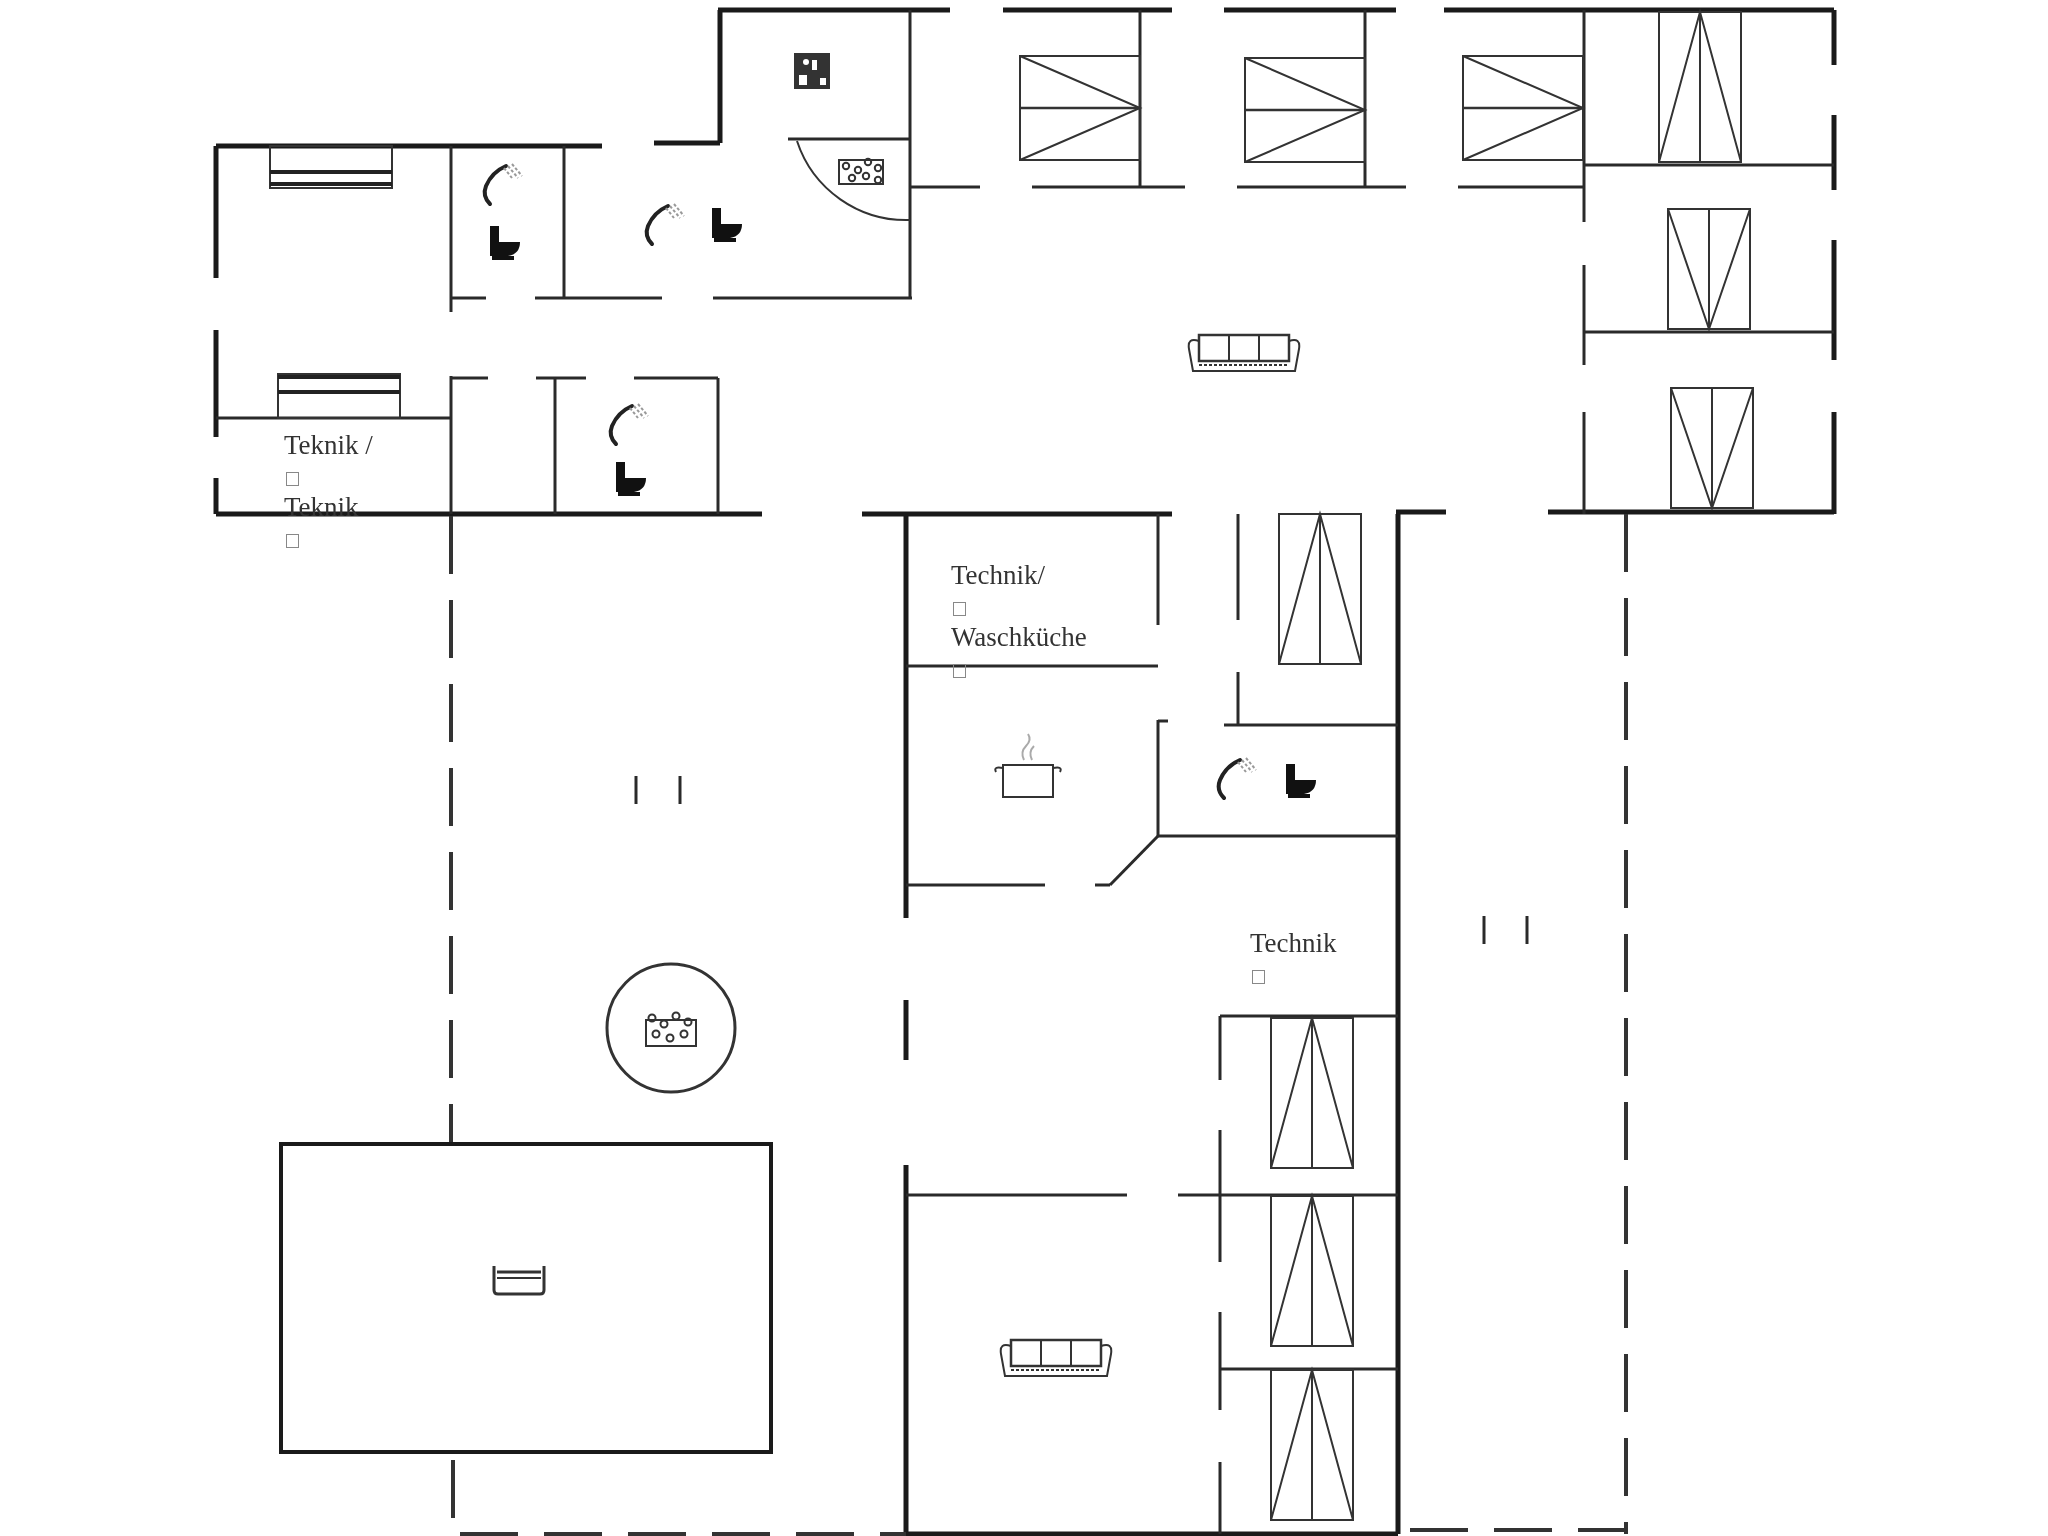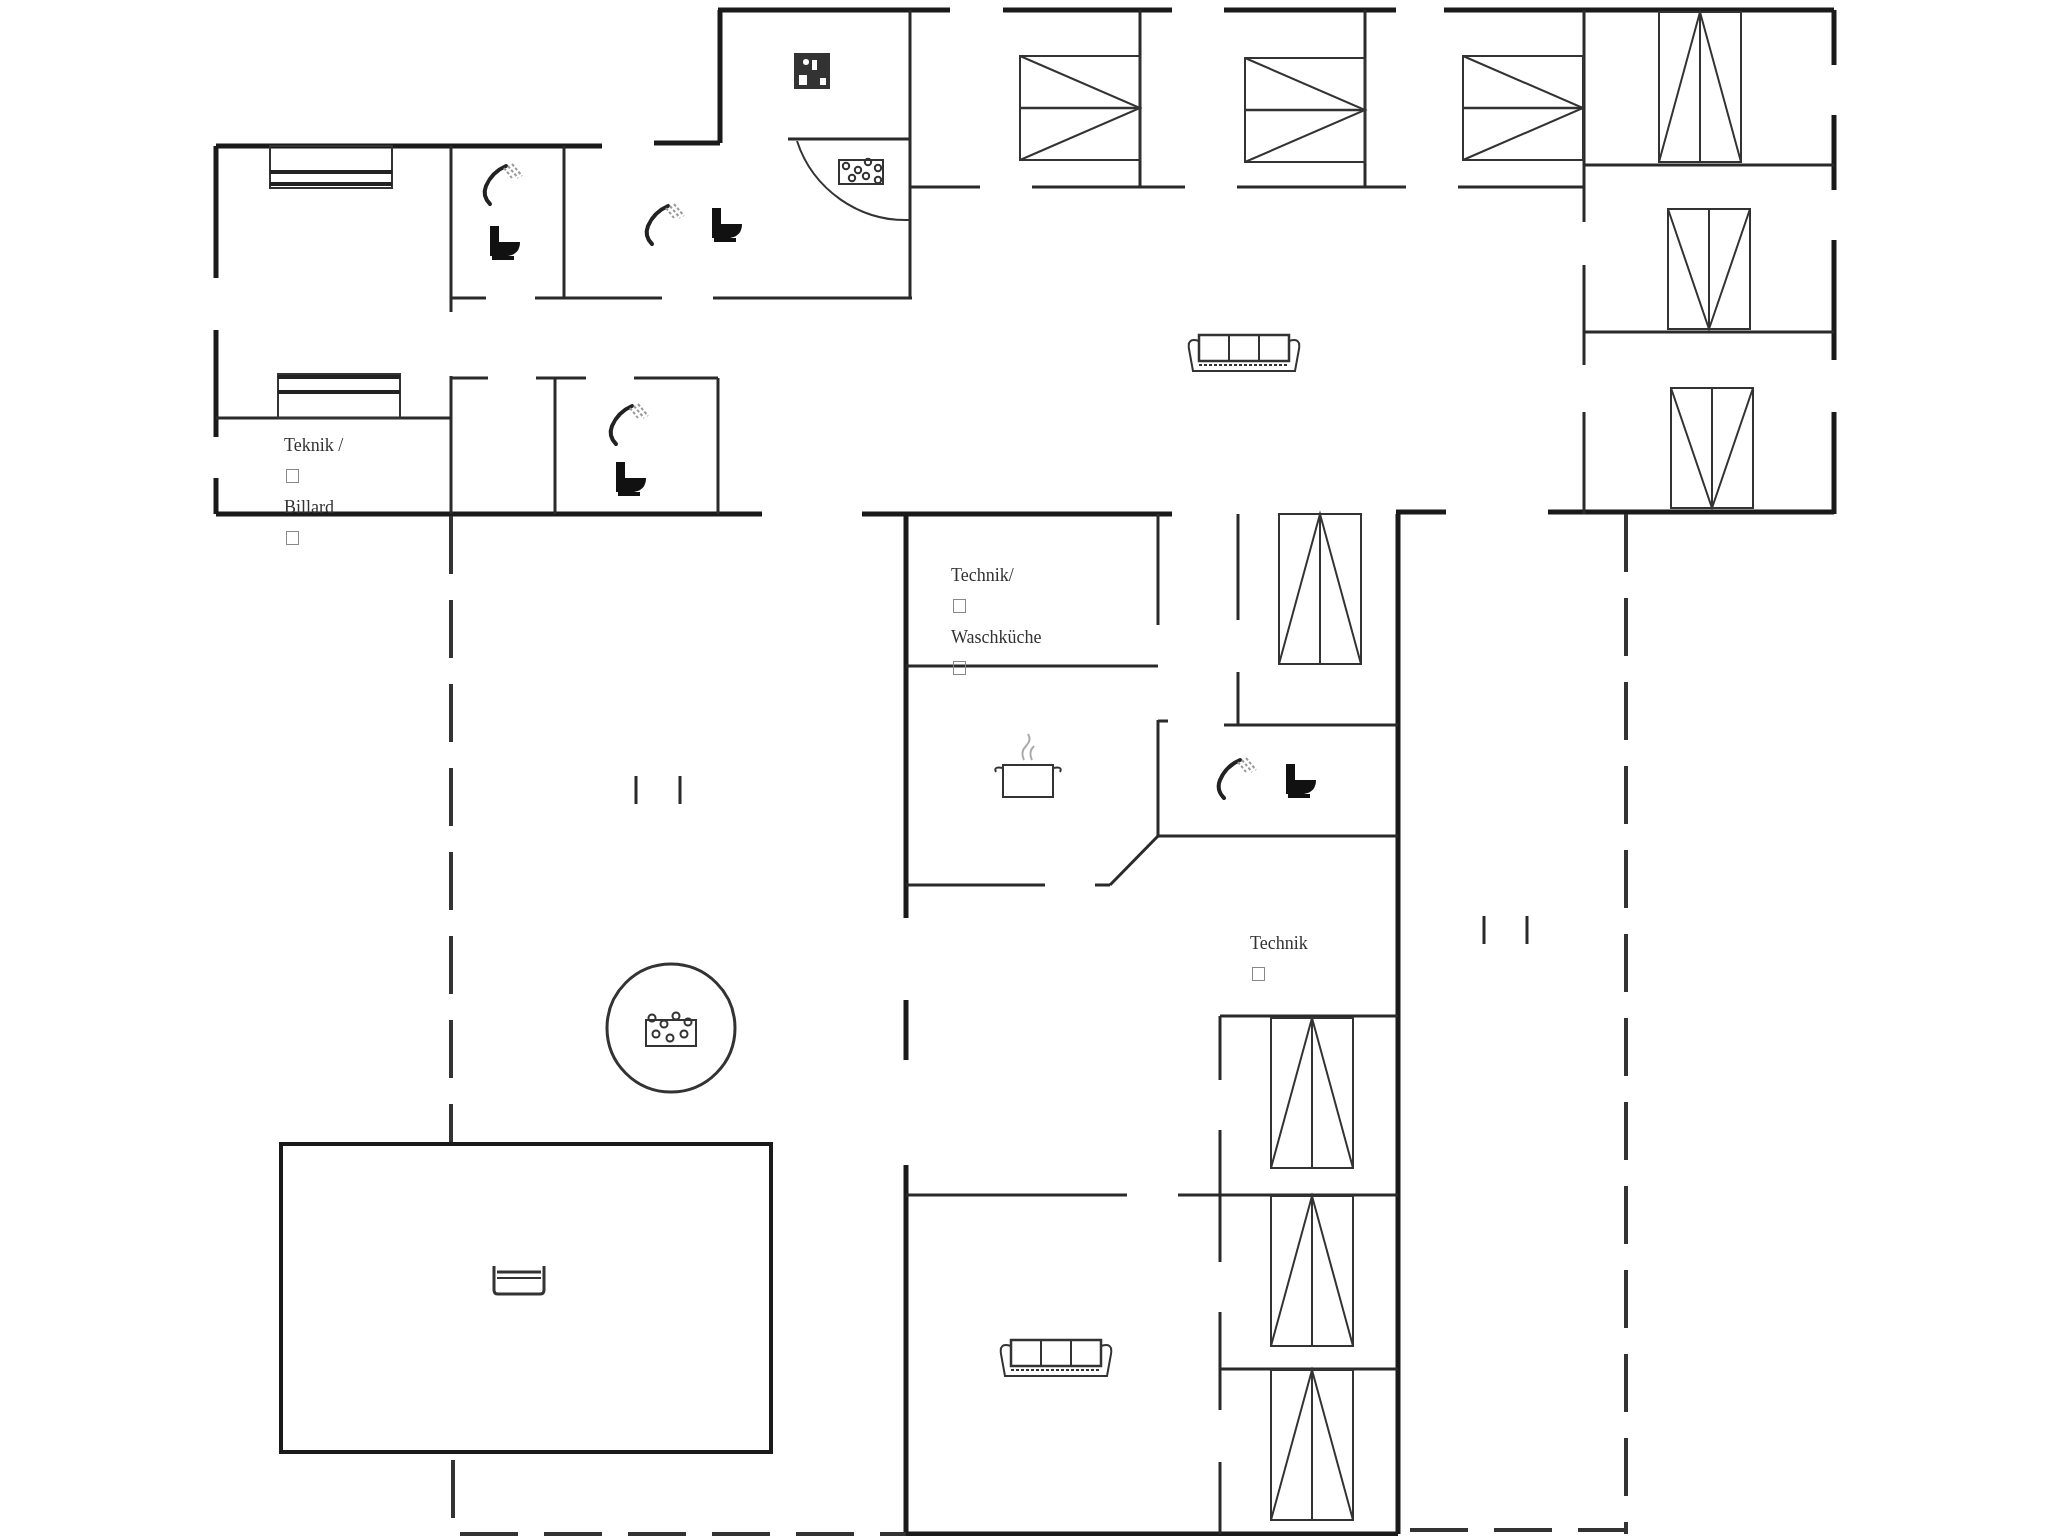--- a/index.html
+++ b/index.html
@@ -2,21 +2,21 @@
 <html><head>
 <meta charset="utf-8">
 <style>
   html, body { margin: 0; padding: 0; background: #ffffff; }
   body { width: 2048px; height: 1536px; overflow: hidden; position: relative; font-family: "Liberation Serif", "DejaVu Serif", serif; }
   #plan { position: absolute; left: 0; top: 0; width: 2048px; height: 1536px; }
   .wall { stroke: #1a1a1a; stroke-width: 5; fill: none; stroke-linecap: butt; }
   .iwall { stroke: #2a2a2a; stroke-width: 3; fill: none; }
   .thin { stroke: #333; stroke-width: 2; fill: none; }
   .dash { stroke: #333; stroke-width: 4; fill: none; stroke-dasharray: 58 26; }
-  .room-label { position: absolute; font-size: 18px; color: #333; line-height: 31px; white-space: nowrap; text-align: left; }
+  .room-label { position: absolute; font-size: 27px; color: #333; line-height: 31px; white-space: nowrap; text-align: left; }
   .room-label span { display: block; }
   .box-glyph { display: inline-block; width: 11px; height: 12px; border: 1px solid #888; margin-left: 2px; vertical-align: -1px; }
 </style>
 </head>
 <body>
 
 <svg id="plan" viewBox="0 0 2048 1536" xmlns="http://www.w3.org/2000/svg">
 
   <g>
 
@@ -244,21 +244,21 @@
   <g>
     <rect x="1003" y="765" width="50" height="32" class="thin"></rect>
     <path d="M 1003 768 Q 993 766 996 772 M 1053 768 Q 1063 766 1060 772" class="thin"></path>
     <path d="M 1024 760 Q 1020 752 1026 746 Q 1032 740 1028 734" stroke="#aaa" stroke-width="2" fill="none"></path>
     <path d="M 1032 760 Q 1028 752 1034 746" stroke="#aaa" stroke-width="2" fill="none"></path>
   </g>
 </svg>
 
 <div class="room-label" style="left:284px; top:430px;">
   <span><span>Teknik /</span><i class="box-glyph"></i></span>
-  <span><span>Billard</span><i class="box-glyph"></i></span>
+  <span><span>Teknik</span><i class="box-glyph"></i></span>
 </div>
 
 <div class="room-label" style="left:951px; top:560px;">
   <span><span>Technik/</span><i class="box-glyph"></i></span>
   <span><span>Waschküche</span><i class="box-glyph"></i></span>
 </div>
 
 <div class="room-label" style="left:1250px; top:928px;">
   <span><span>Technik</span><i class="box-glyph"></i></span>
 </div>

